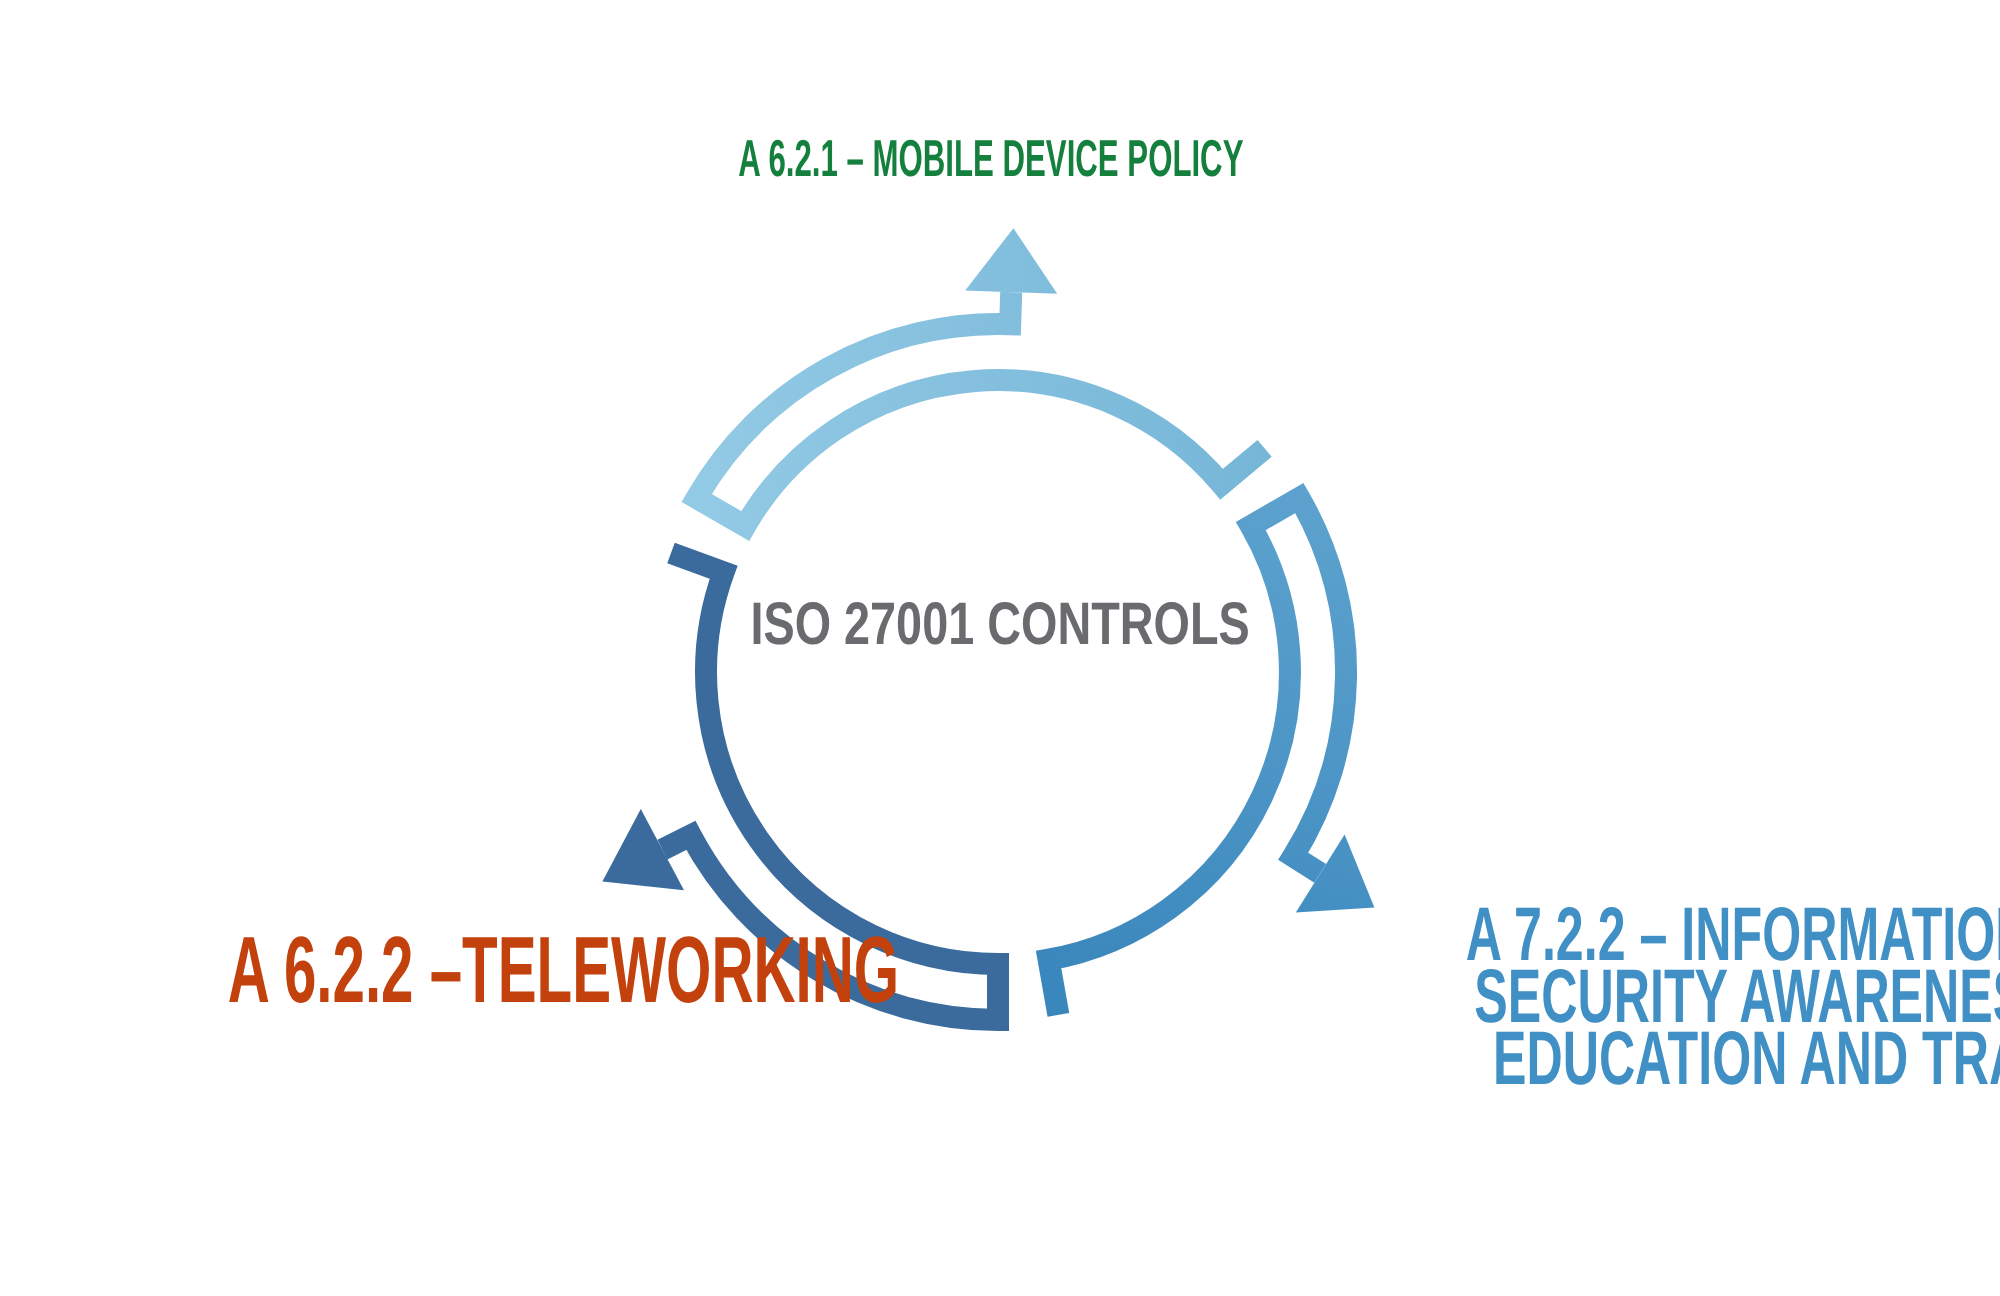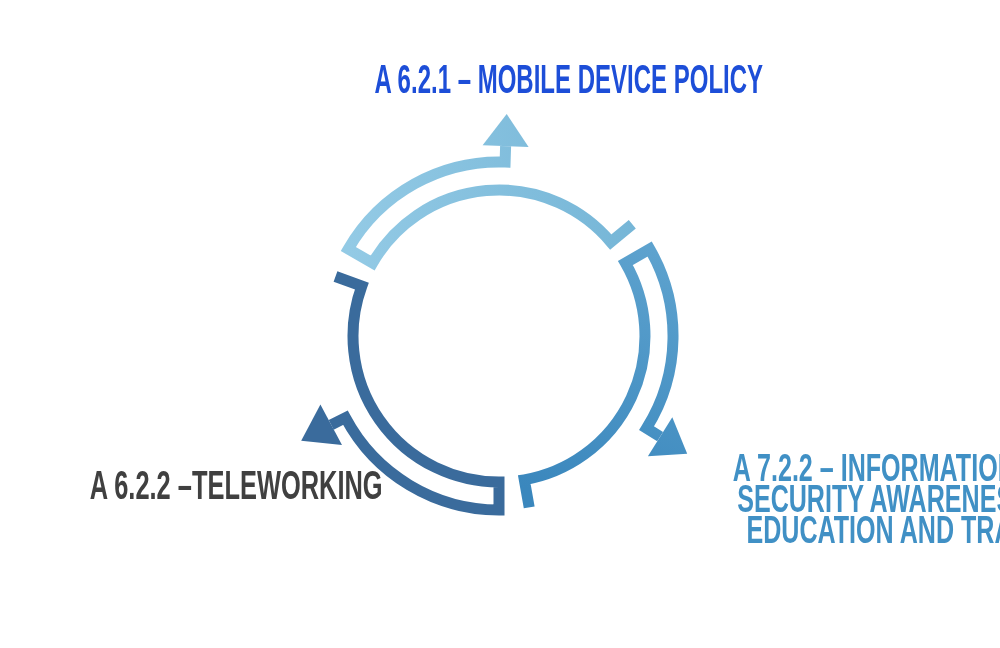--- a/index.html
+++ b/index.html
@@ -13,27 +13,27 @@
   #diagram-svg{position:absolute;left:0;top:0;}
   .lbl{
     position:absolute;
     font-weight:bold;
     text-align:center;
     line-height:38px;
   }
   .lbl .ln{display:block;text-align:center;}
   .lbl .sx{display:inline-block;white-space:nowrap;transform-origin:50% 50%;}
 
-  .lbl-top{left:245px;top:60px;width:500px;font-size:40px;color:#1d4ed8;}
+  .lbl-top{left:245px;top:60px;width:500px;font-size:26px;color:#15803d;}
   .lbl-top .sx{transform:scaleX(0.60);}
 
   .lbl-right{left:660px;top:453px;width:330px;font-size:38px;line-height:31px;color:#4090c5;}
   .lbl-right .sx{transform:scaleX(0.66);}
 
-  .lbl-left{left:0px;top:466px;width:400px;font-size:41px;color:#404040;}
+  .lbl-left{left:11px;top:466px;width:400px;font-size:47px;color:#c2410c;}
   .lbl-left .sx{transform:scaleX(0.62);}
 
   .lbl-center{left:300px;top:294px;width:400px;font-size:30px;line-height:38px;color:#6a6b6e;}
   .lbl-center .sx{transform:scaleX(0.78);}
 </style>
 </head>
 <body>
 
 <div id="stage">
 
@@ -73,15 +73,16 @@
     <div class="ln"><span class="sx">A 7.2.2 – INFORMATION</span></div>
     <div class="ln"><span class="sx">SECURITY AWARENESS,</span></div>
     <div class="ln"><span class="sx">EDUCATION AND TRAINING</span></div>
   </div>
 
   <div class="lbl lbl-left">
     <div class="ln"><span class="sx">A 6.2.2 –TELEWORKING</span></div>
   </div>
 
   <div class="lbl lbl-center">
+    <div class="ln"><span class="sx">ISO 27001 CONTROLS</span></div>
   </div>
 
 </div>
 
 </body></html>

